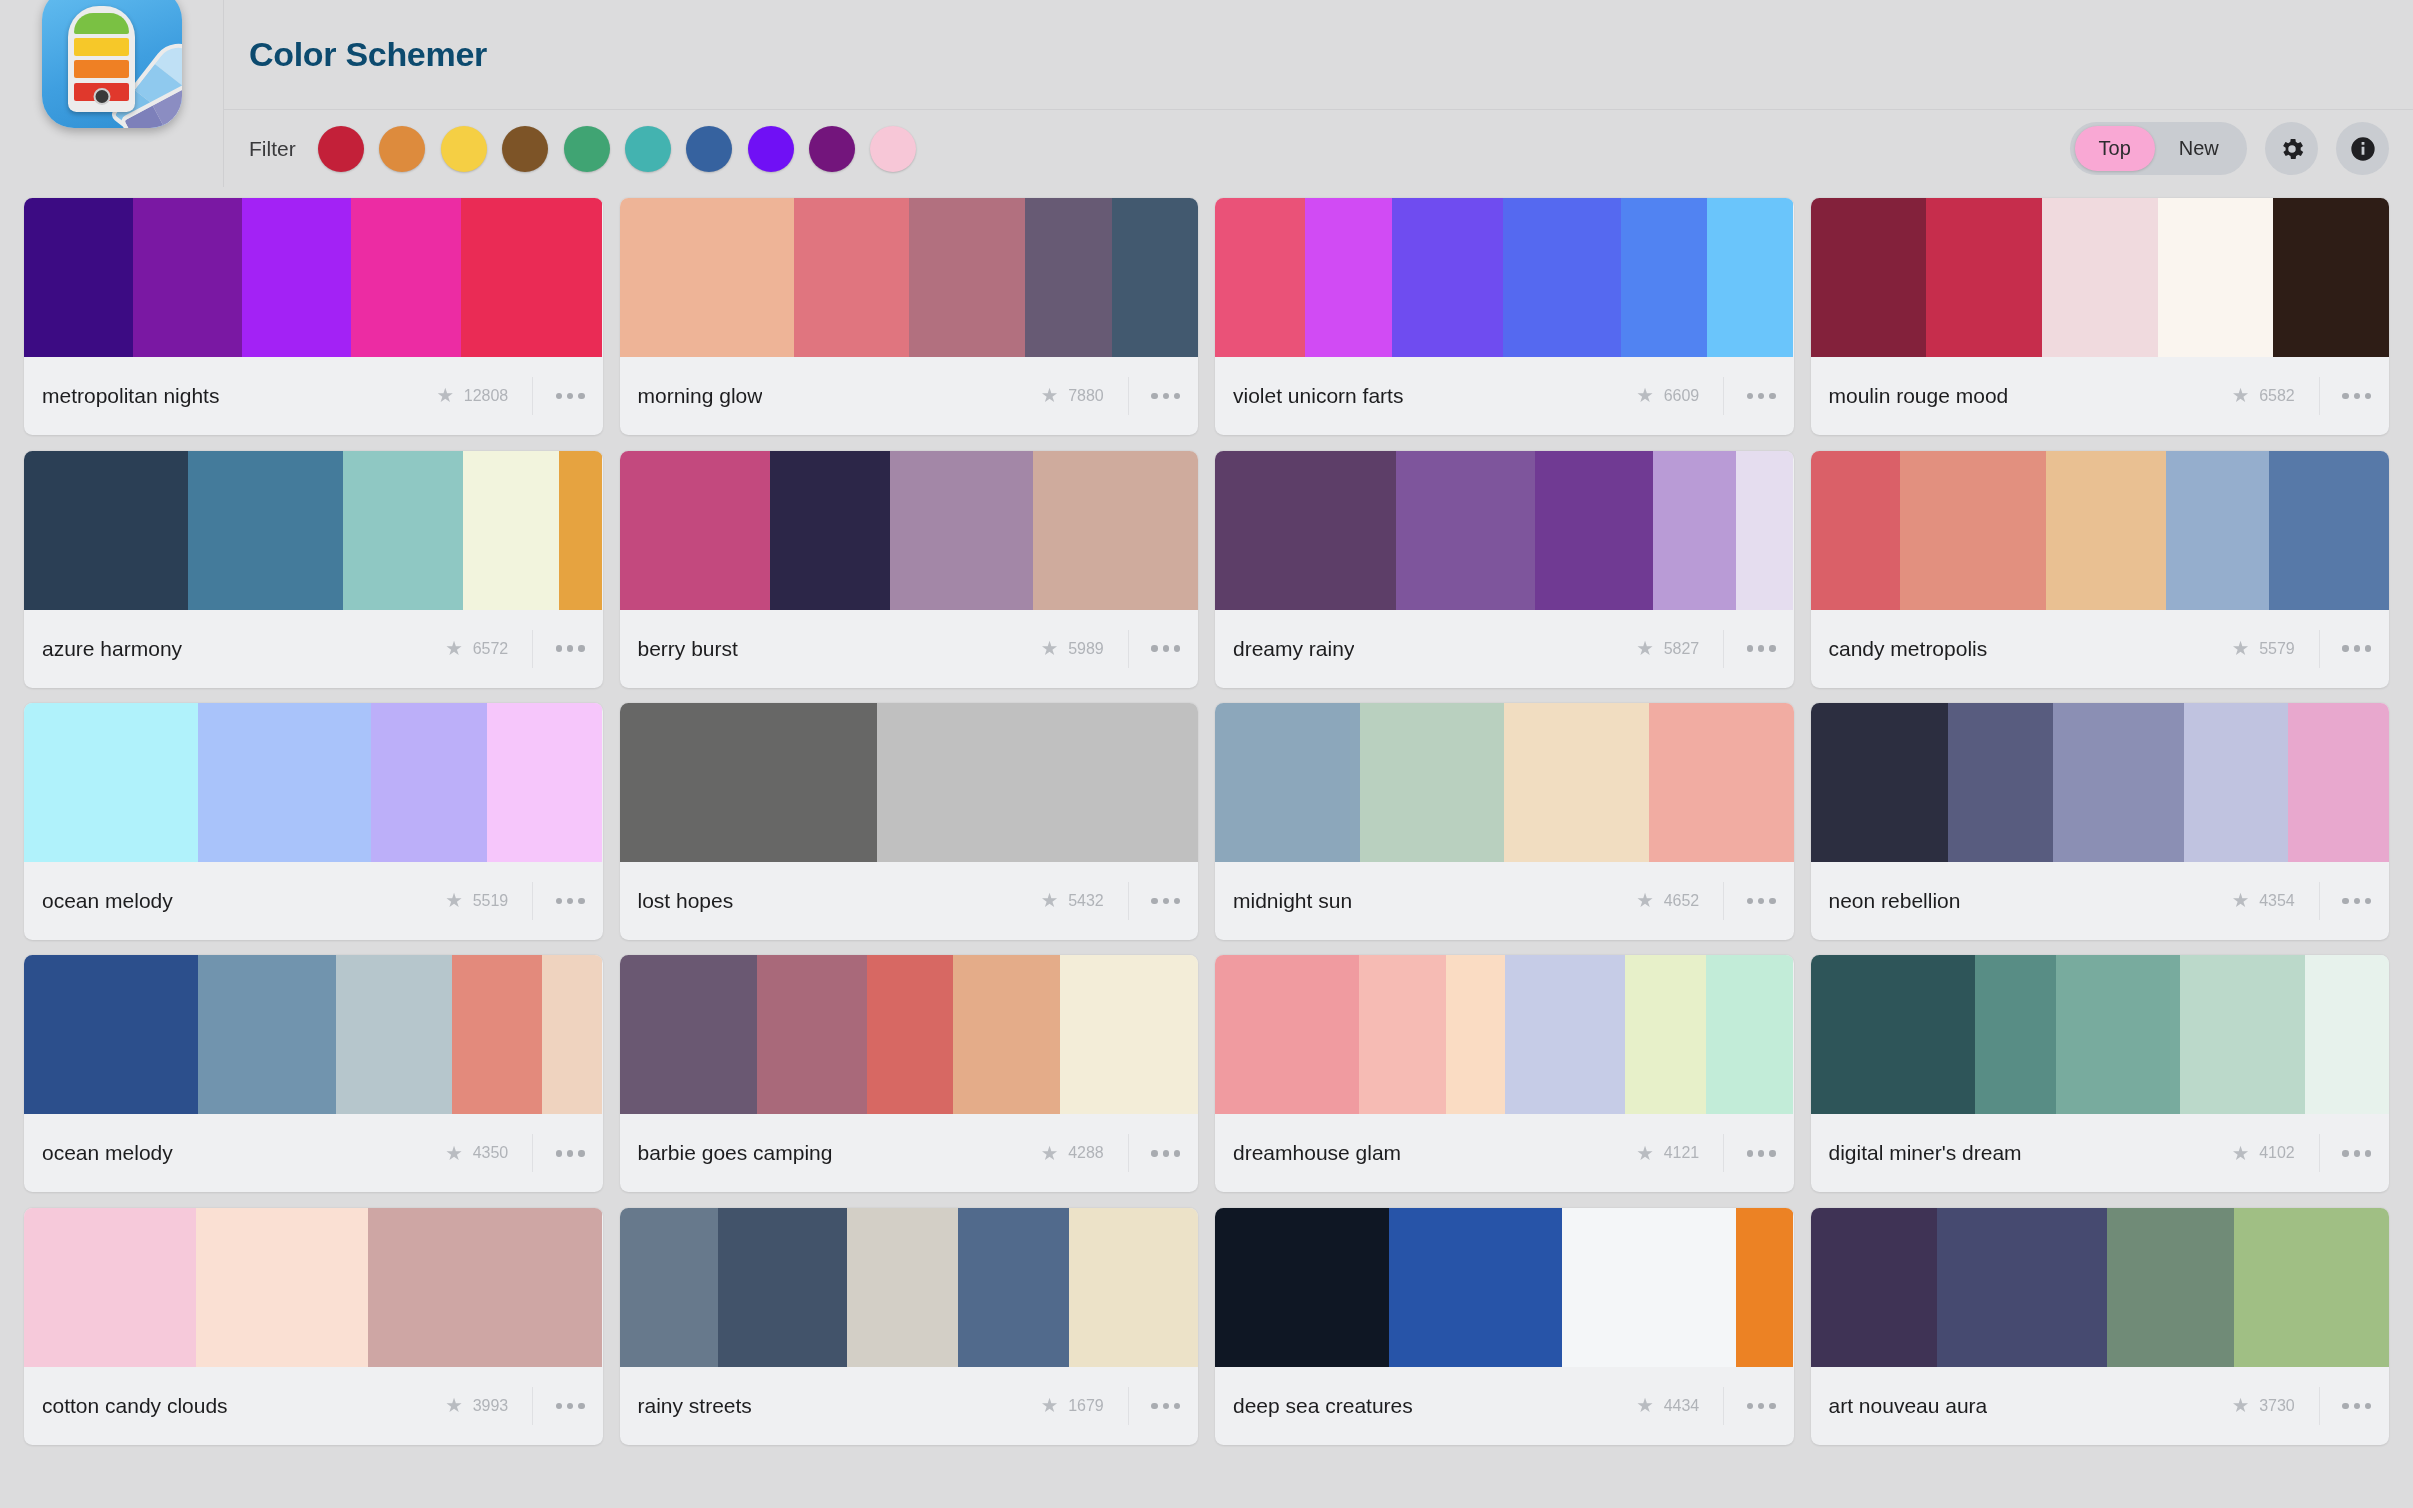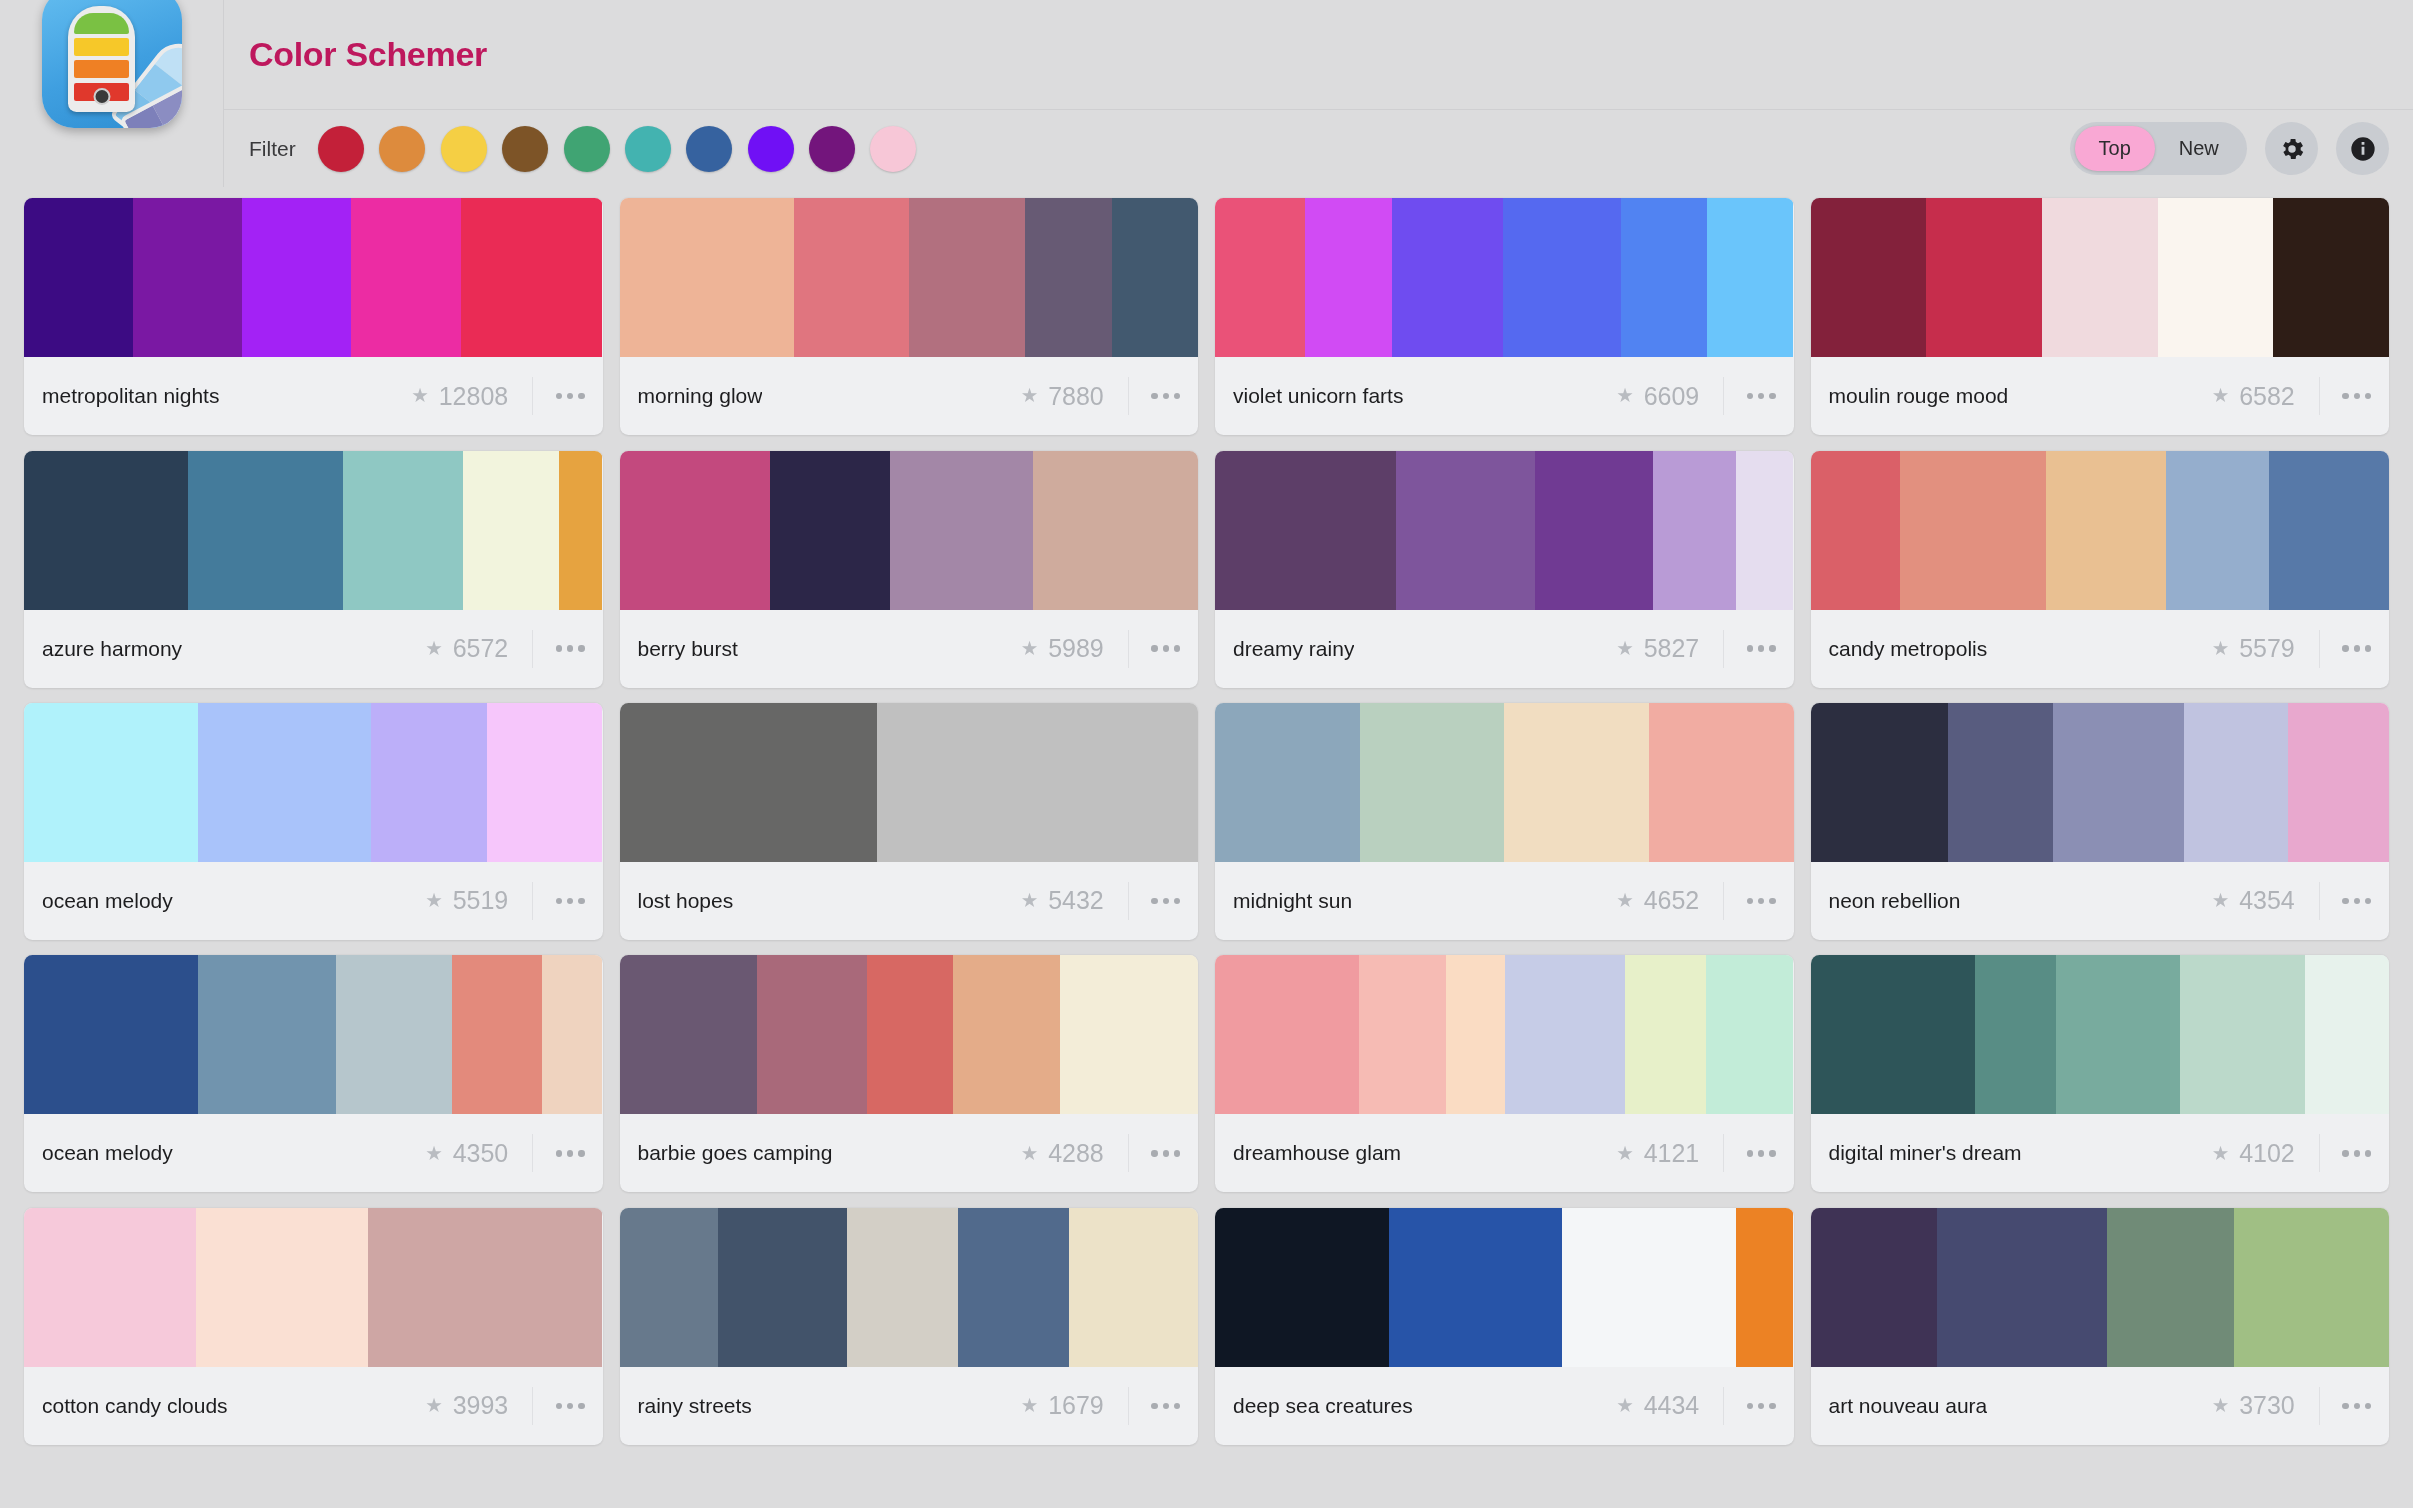--- a/index.html
+++ b/index.html
@@ -71,21 +71,21 @@
     border: 2.8px solid #cfcfcf;
   }
   .titlebar-main {
     flex: 1;
     display: flex;
     align-items: center;
     padding: 0 24px 0 25px;
     border-left: 1.4px solid #cfcfd1;
   }
   .app-title {
-    font-size: 34px; font-weight: bold; color: #be185d;
+    font-size: 34px; font-weight: bold; color: #0c4a6e;
     letter-spacing: -0.3px;
   }
   .nav {
     margin-left: auto;
     display: flex;
     align-items: center;
     gap: 29px;
   }
   .nav-link {
     font-size: 21px; color: #8d9096;
@@ -169,21 +169,21 @@
   .strip { display: flex; height: 159px; }
   .strip > div { height: 100%; }
   .cfoot {
     display: flex; align-items: center;
     height: 78px;
     padding: 0 18px;
   }
   .cname { font-size: 21px; color: #1d1d1f; white-space: nowrap; overflow: hidden; text-overflow: ellipsis; }
   .cstats { margin-left: auto; display: flex; align-items: center; gap: 9.8px; }
   .star { color: #b9bcc1; font-size: 19.6px; line-height: 1; }
-  .count { font-size: 25px; color: #b0b3b8; }
+  .count { font-size: 16px; color: #b0b3b8; }
   .divider { width: 1.4px; height: 38px; background: #dfe0e3; margin: 0 12.6px 0 14px; }
   .dots { display: flex; gap: 4.9px; }
   .dots span { width: 6.3px; height: 6.3px; border-radius: 50%; background: #a9acb1; }
 </style>
 </head>
 <body>
 
 <div class="header">
   <div class="logo-cell">
     <div class="app-icon">

